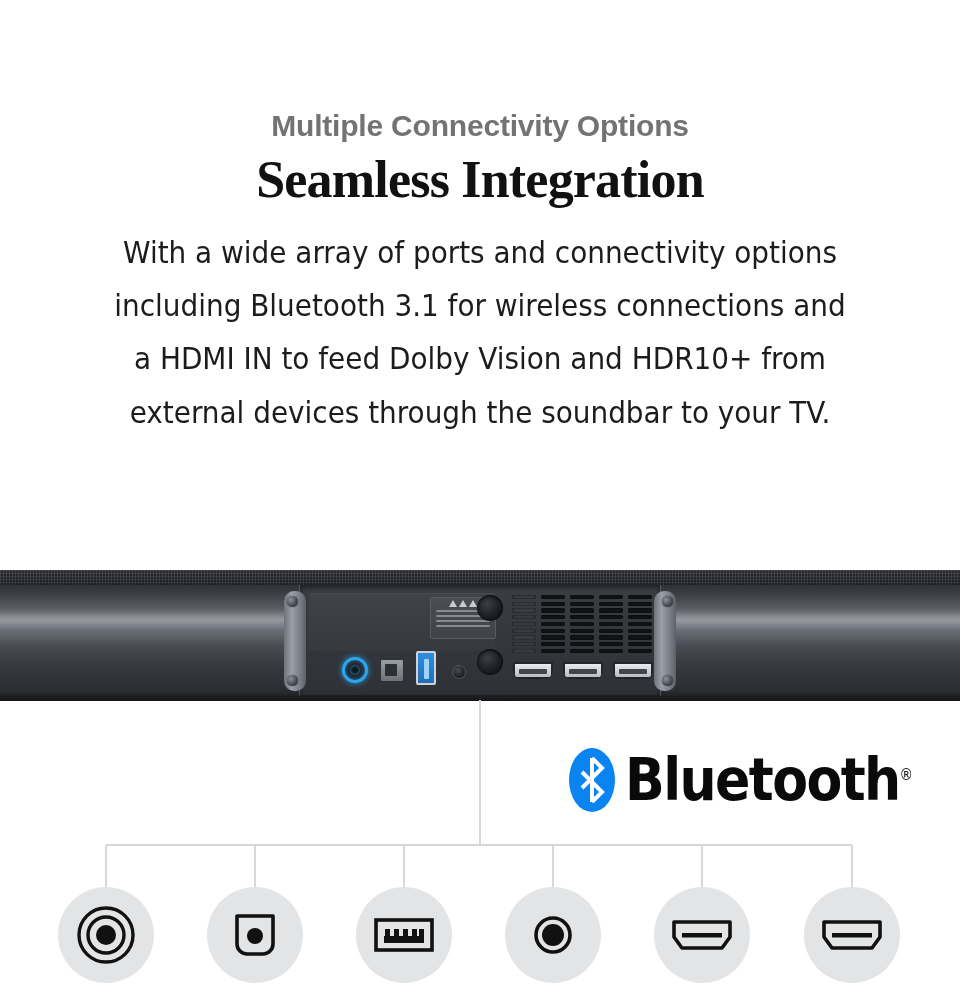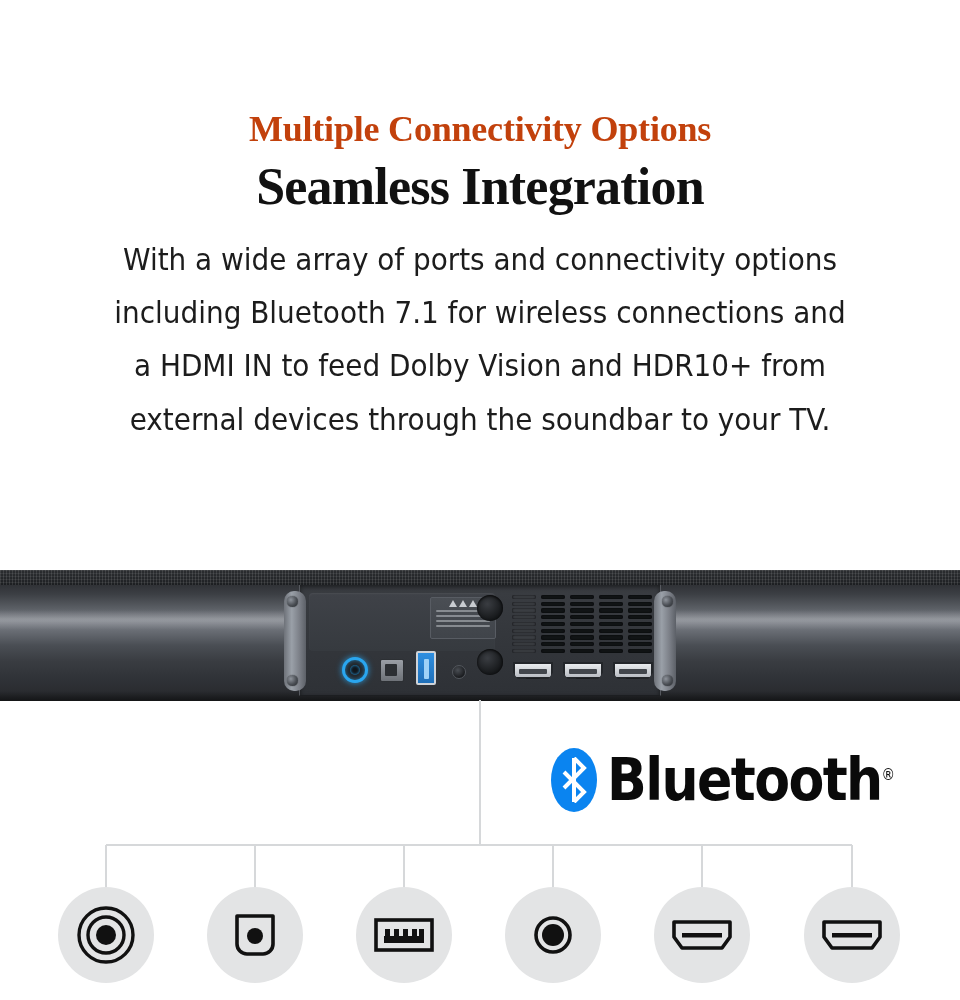--- a/index.html
+++ b/index.html
@@ -8,23 +8,23 @@
     width:960px; height:1000px;
     background:#ffffff;
     font-family:"Liberation Sans", sans-serif;
     overflow:hidden;
   }
   .page { position:relative; width:960px; height:1000px; background:#fff; }
 
   
   .text-block { position:absolute; left:0; top:0; width:960px; padding-top:108px; text-align:center; }
   .eyebrow {
-    font-size:36px; font-weight:bold; color:#c2410c;
+    font-size:30px; font-weight:bold; color:#737373;
     letter-spacing:-0.2px; line-height:1.18;
-    font-family:Liberation Serif, serif;
+    font-family:Liberation Sans, sans-serif;
   }
   .headline {
     font-size:52px; font-weight:bold; color:#111111;
     letter-spacing:-0.8px; line-height:1.12; margin-top:8px;
     font-family:Liberation Serif, serif;
   }
   .body-copy {
     margin:16px auto 0; width:750px;
     font-size:31px; color:#1c1c1c; line-height:1.72;
     font-family:"DejaVu Sans Condensed","Liberation Sans", sans-serif;
@@ -161,42 +161,42 @@
   .connectors { position:absolute; left:0; top:700px; width:960px; height:190px; }
 
   
   .icon-row { position:absolute; left:0; top:887px; width:960px; height:113px; }
   .icon-chip {
     position:absolute; top:0; width:96px; height:96px; border-radius:50%;
     background:#e3e4e5; display:flex; align-items:center; justify-content:center;
   }
 
   
-  .bt-logo { position:absolute; left:551px; top:748px; display:flex; align-items:center; }
+  .bt-logo { position:absolute; left:569px; top:748px; display:flex; align-items:center; }
   .bt-mark {
     width:46px; height:64px; border-radius:23px/32px; background:#0a84f0;
     display:flex; align-items:center; justify-content:center;
   }
   .bt-word {
     margin-left:10px; font-size:58px; font-weight:bold; color:#0a0a0a;
     letter-spacing:-1.6px; line-height:1;
     font-family:"DejaVu Sans Condensed","Liberation Sans", sans-serif;
     position:relative;
   }
   .bt-reg { font-size:15px; vertical-align:super; font-weight:normal; letter-spacing:0; }
 </style>
 </head>
 <body>
 
 <div class="page">
 
   <div class="text-block">
     <div class="eyebrow">Multiple Connectivity Options</div>
     <div class="headline">Seamless Integration</div>
-    <div class="body-copy">With a wide array of ports and connectivity options including Bluetooth 7.1 for wireless connections and a HDMI IN to feed Dolby Vision and HDR10+ from external devices through the soundbar to your TV.</div>
+    <div class="body-copy">With a wide array of ports and connectivity options including Bluetooth 3.1 for wireless connections and a HDMI IN to feed Dolby Vision and HDR10+ from external devices through the soundbar to your TV.</div>
   </div>
 
   <div class="soundbar">
     <div class="bar-mesh"></div>
     <div class="bar-body"></div>
     <div class="bar-sheen"></div>
 
     <div class="panel">
       <div class="bracket left">
         <div class="screw tl"></div>

